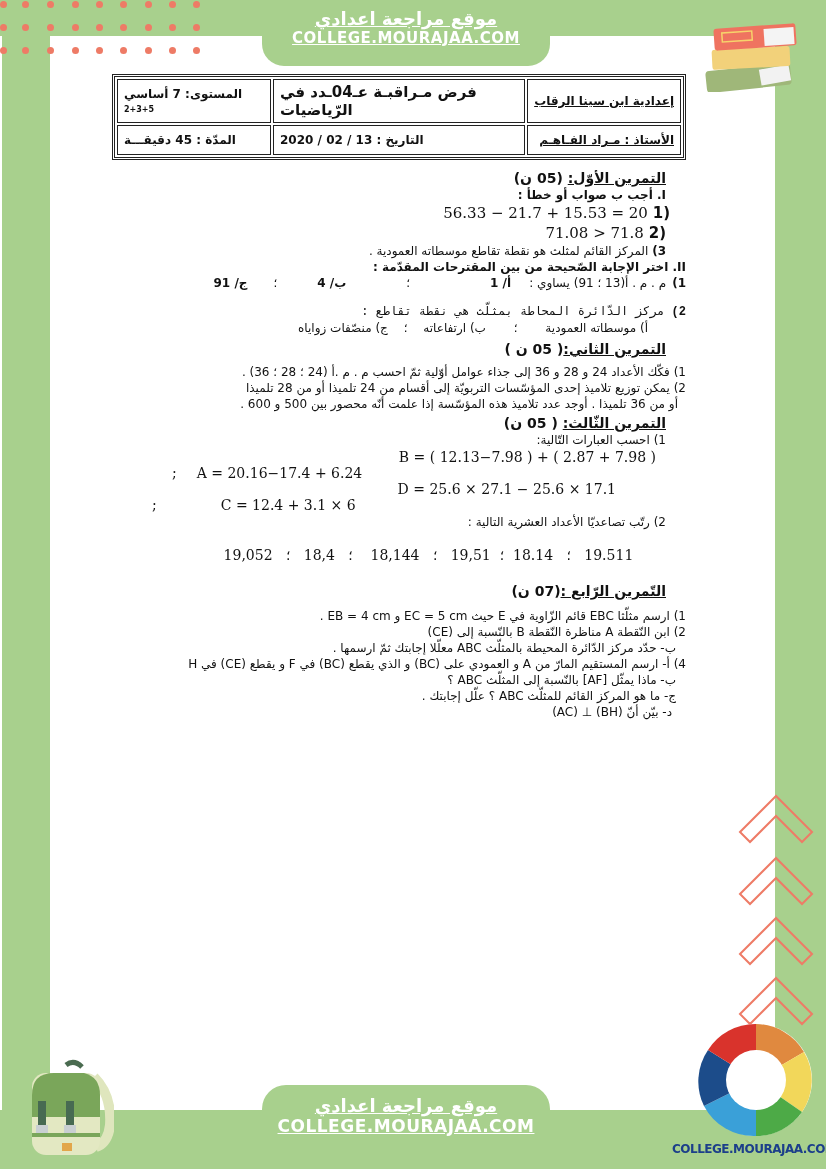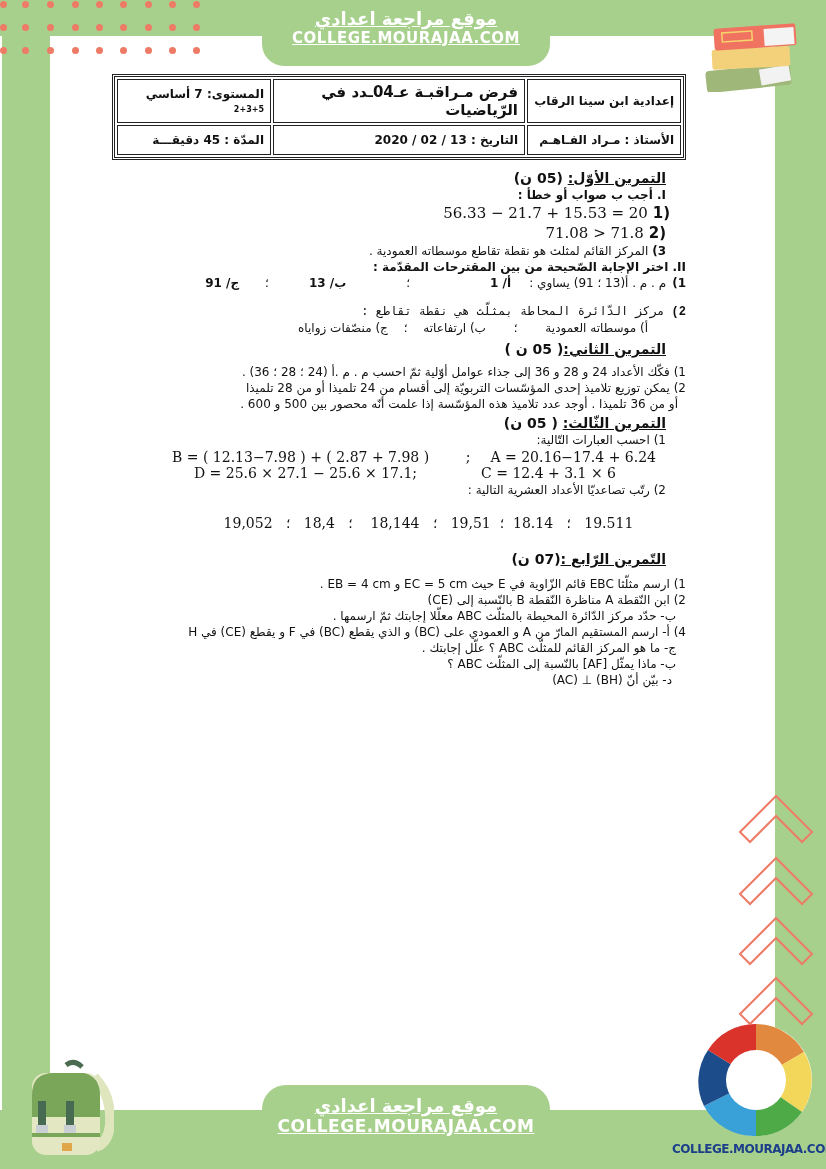--- a/index.html
+++ b/index.html
@@ -4,30 +4,30 @@
 <style>
   html, body { margin:0; padding:0; }
   body { width:826px; height:1169px; position:relative; overflow:hidden; background:#ffffff; font-family:"DejaVu Sans", sans-serif; }
   .green { background:#a8d08d; position:absolute; }
   .dot { position:absolute; width:7px; height:7px; border-radius:50%; background:#ee7b66; }
   .banner { position:absolute; left:262px; width:288px; background:#a8d08d; text-align:center; color:#fff; }
   .banner .ar { font-size:18px; font-weight:bold; text-decoration:underline; direction:rtl; }
   .banner .en { font-size:15px; font-weight:bold; text-decoration:underline; letter-spacing:0.5px; font-family:"DejaVu Sans", sans-serif; }
   .page { position:absolute; left:112px; top:74px; width:574px; direction:rtl; color:#111; font-family:"DejaVu Sans", sans-serif; }
   table.hdr { width:574px; border-collapse:separate; border:3px double #222; border-spacing:2px; font-size:12px; font-weight:bold; }
-  table.hdr td { border:1px solid #222; padding:3px 6px; height:22px; text-align:right; }
-  table.hdr td.r { text-align:right; width:140px; }
+  table.hdr td { border:1px solid #222; padding:3px 6px; height:22px; text-align:left; }
+  table.hdr td.r { text-align:right; width:140px;text-decoration:underline; }
   table.hdr td.l { width:140px; }
   .small { font-size:8px; }
   .title { font-weight:bold; font-size:14px; margin:4px 0 2px 0; }
   .title u { text-decoration:underline; }
   .line { font-size:12px; margin:2px 0; white-space:nowrap; }
   .b { font-weight:bold; }
   .math { font-family:"DejaVu Serif", serif; direction:ltr; unicode-bidi:embed; }
-  .ltrline { direction:ltr; text-align:right; font-family:"DejaVu Serif", serif; font-size:14px; white-space:nowrap; }
+  .ltrline { direction:ltr; text-align:right; font-family:"DejaVu Serif", serif; font-size:14px; white-space:nowrap;flex-direction:column; }
   .abs { position:absolute; }
   .chev { position:absolute; left:736px; width:80px; height:60px; }
 </style>
 </head>
 <body>
 
 <div class="green" style="left:0;top:0;width:826px;height:36px;"></div>
 <div class="green" style="left:2px;top:0;width:48px;height:1169px;"></div>
 <div class="green" style="left:775px;top:0;width:51px;height:1169px;"></div>
 <div class="green" style="left:0;top:1110px;width:826px;height:59px;"></div>
@@ -118,21 +118,21 @@
       <span>المركز القائم لمثلث هو نقطة تقاطع موسطاته العمودية .</span>
     </div>
     <div class="line b" style="margin-right:0px;">
       <span>II.</span> <span>اختر الإجابة الصّحيحة من بين المقترحات المقدّمة :</span>
     </div>
     <div class="line" style="display:flex;gap:0;">
       <span class="b" style="margin-left:6px;">1)</span>
       <span style="margin-left:18px;">م . م . أ(13 ؛ 91) يساوي :</span>
       <span class="b" style="margin-left:80px;">أ/ 1</span>
       <span style="margin-left:60px;">؛</span>
-      <span class="b" style="margin-left:40px;">ب/ 13</span>
+      <span class="b" style="margin-left:40px;">ب/ 4</span>
       <span style="margin-left:26px;">؛</span>
       <span class="b">ج/ 91</span>
     </div>
     <div class="line" style="margin-top:14px;font-family:Liberation Mono, monospace;">
       <span class="b">2)</span>
       <span>مركز الدّائرة المحاطة بمثلّث هي نقطة تقاطع :</span>
     </div>
     <div class="line" style="margin-right:38px;">
       <span>أ) موسطاته العمودية</span>
       <span style="margin:0 24px;">؛</span>
@@ -177,22 +177,22 @@
   </div>
 
   <div style="margin-top:4px;">
     <div class="title" style="margin-right:20px;">
       <u>التّمرين الرّابع :</u><span>(07 ن)</span>
     </div>
     <div class="line" style="margin-top:10px;">1) ارسم مثلّثا EBC قائم الزّاوية في E حيث EC = 5 cm و EB = 4 cm .</div>
     <div class="line">2) ابن النّقطة A مناظرة النّقطة B بالنّسبة إلى (CE)</div>
     <div class="line" style="margin-right:10px;">ب- حدّد مركز الدّائرة المحيطة بالمثلّث ABC  معلّلا إجابتك ثمّ ارسمها .</div>
     <div class="line">4) أ- ارسم المستقيم المارّ من A و العمودي على (BC) و الذي يقطع (BC) في F و يقطع (CE) في H</div>
+    <div class="line" style="margin-right:10px;">ب- ماذا يمثّل [AF] بالنّسبة إلى المثلّث ABC ؟</div>
     <div class="line" style="margin-right:10px;">ج- ما هو المركز القائم للمثلّث ABC ؟ علّل إجابتك .</div>
-    <div class="line" style="margin-right:10px;">ب- ماذا يمثّل [AF] بالنّسبة إلى المثلّث ABC ؟</div>
     <div class="line" style="margin-right:14px;">د- بيّن أنّ (BH) ⊥ (AC)</div>
   </div>
 </div>
 
 <div>
   <svg class="chev" style="top:790px" viewBox="0 0 80 60">
       <path d="M4 42 L40 6 L76 42 L66 52 L40 26 L14 52 Z" fill="none" stroke="#ee7b66" stroke-width="2"></path>
     </svg>
   <svg class="chev" style="top:852px" viewBox="0 0 80 60">
       <path d="M4 42 L40 6 L76 42 L66 52 L40 26 L14 52 Z" fill="none" stroke="#ee7b66" stroke-width="2"></path>

